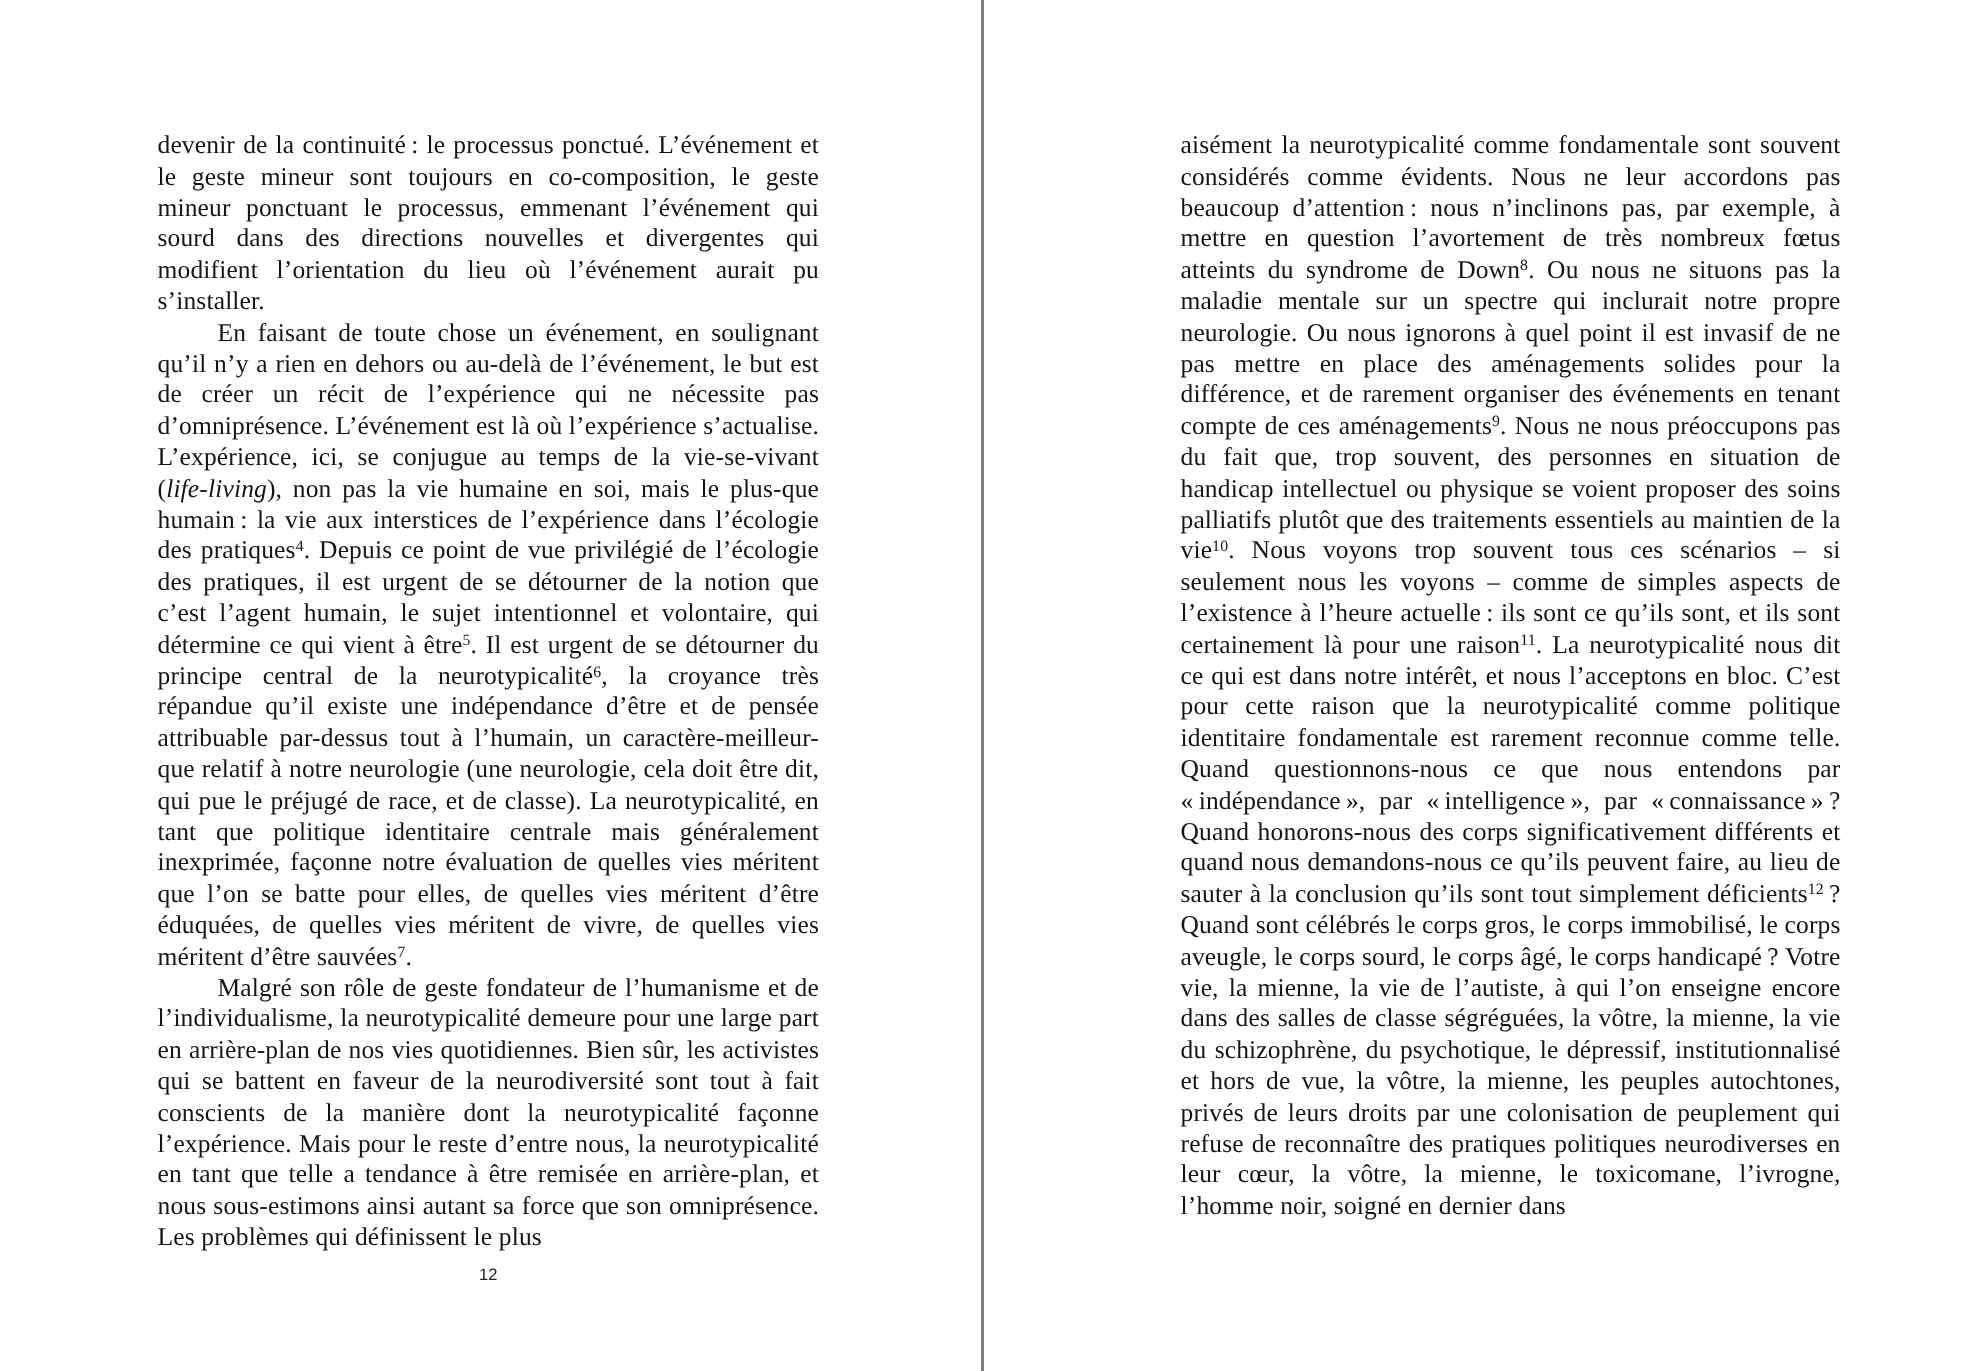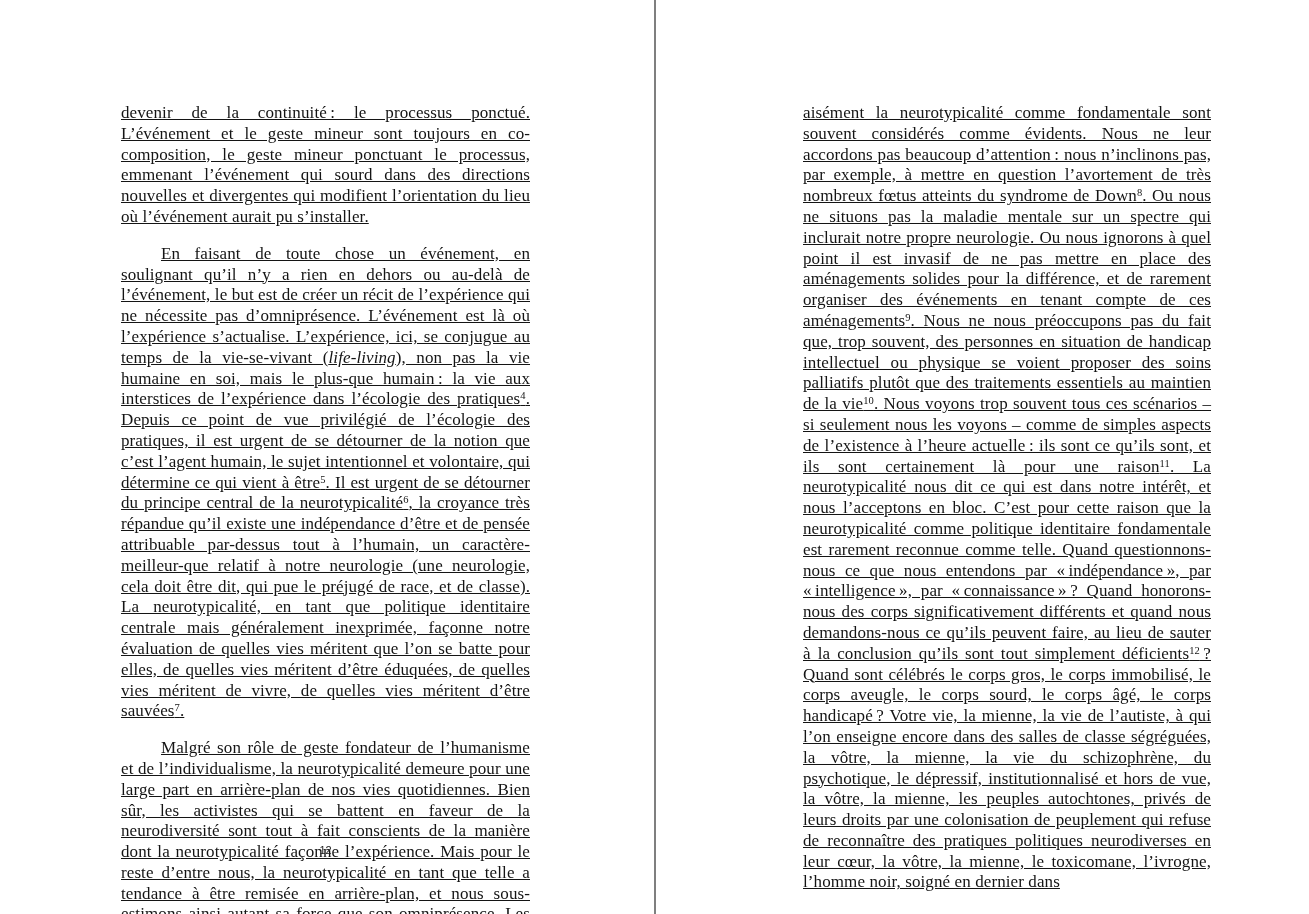--- a/index.html
+++ b/index.html
@@ -31,23 +31,22 @@
     position: absolute;
     top: 87px;
     text-align: justify;
     font-size: 17px;
     line-height: 20.8px;
     letter-spacing: 0.1px;
   }
   .text-block.left  { left: 105px; width: 441px; }
   .text-block.right { left: 787px; width: 440px; }
   .text-block p {
-    margin: 16px;
+    margin: 0;
     padding: 0;
-    text-decoration: underline;
   }
   .text-block p.indent { text-indent: 40px; }
   .it  { font-style: italic; }
   .sup {
     font-size: 10.5px;
     line-height: 0;
     vertical-align: 0.45em;
   }
   .page-number {
     position: absolute;

